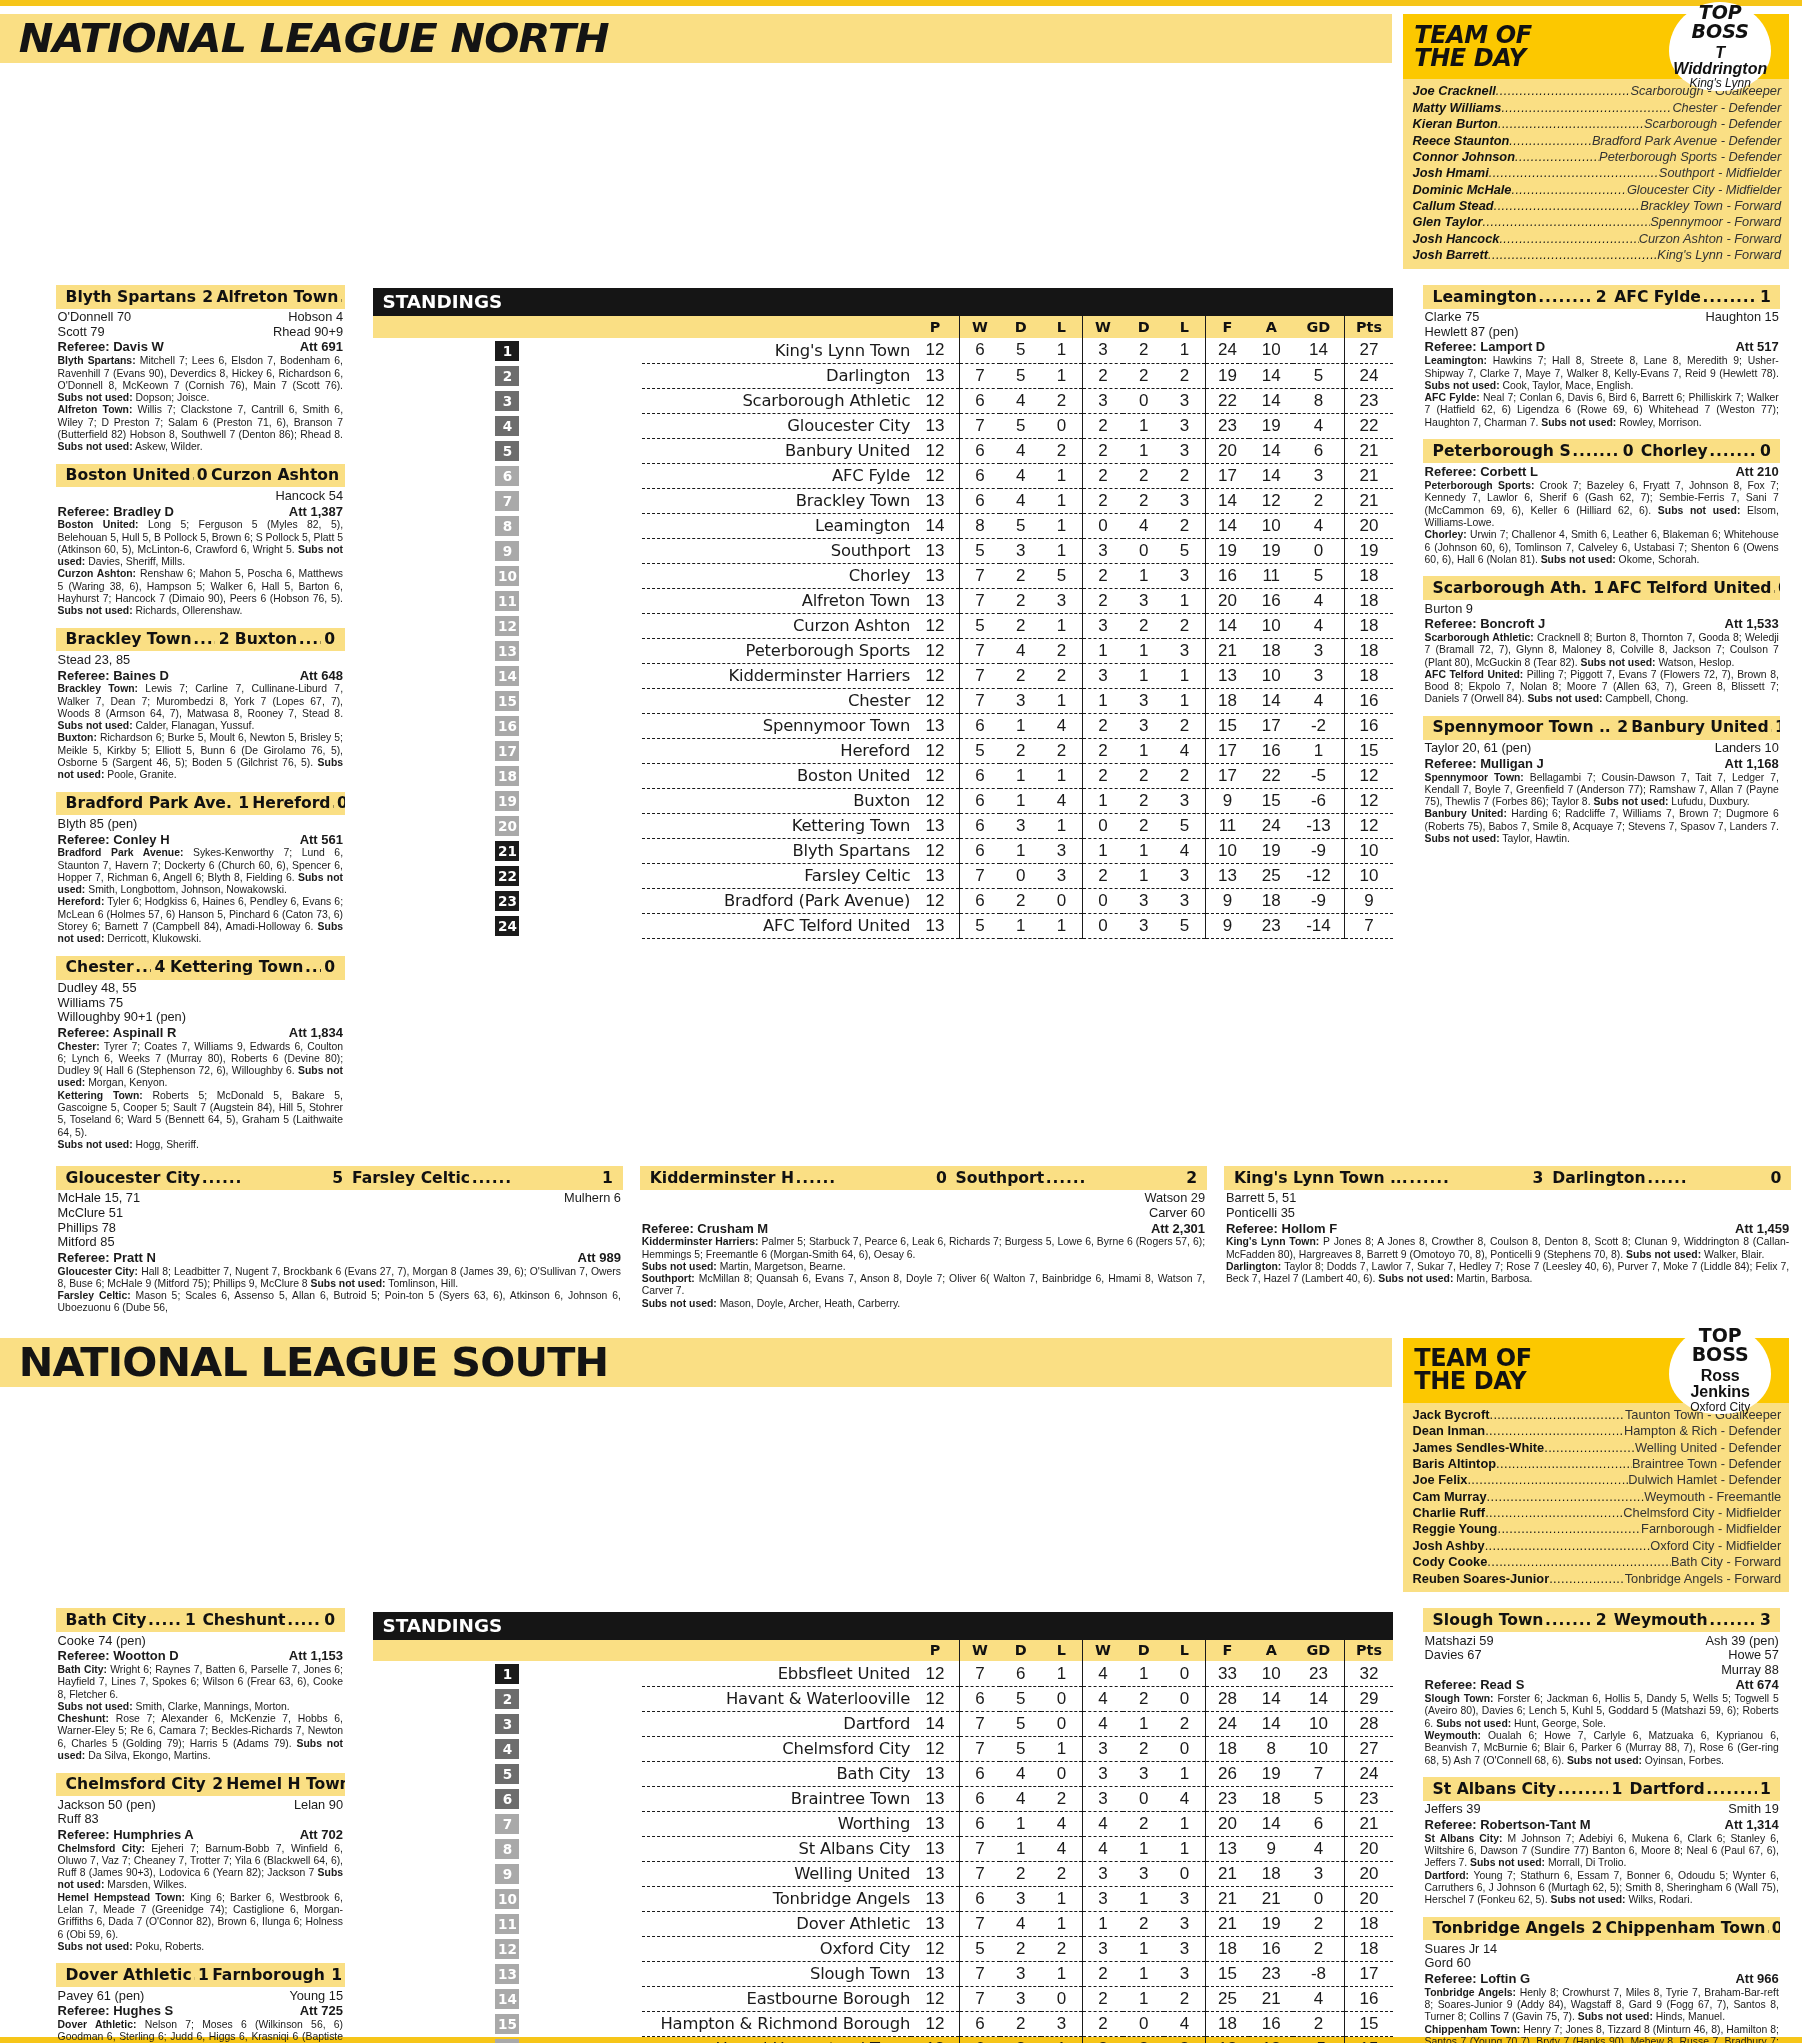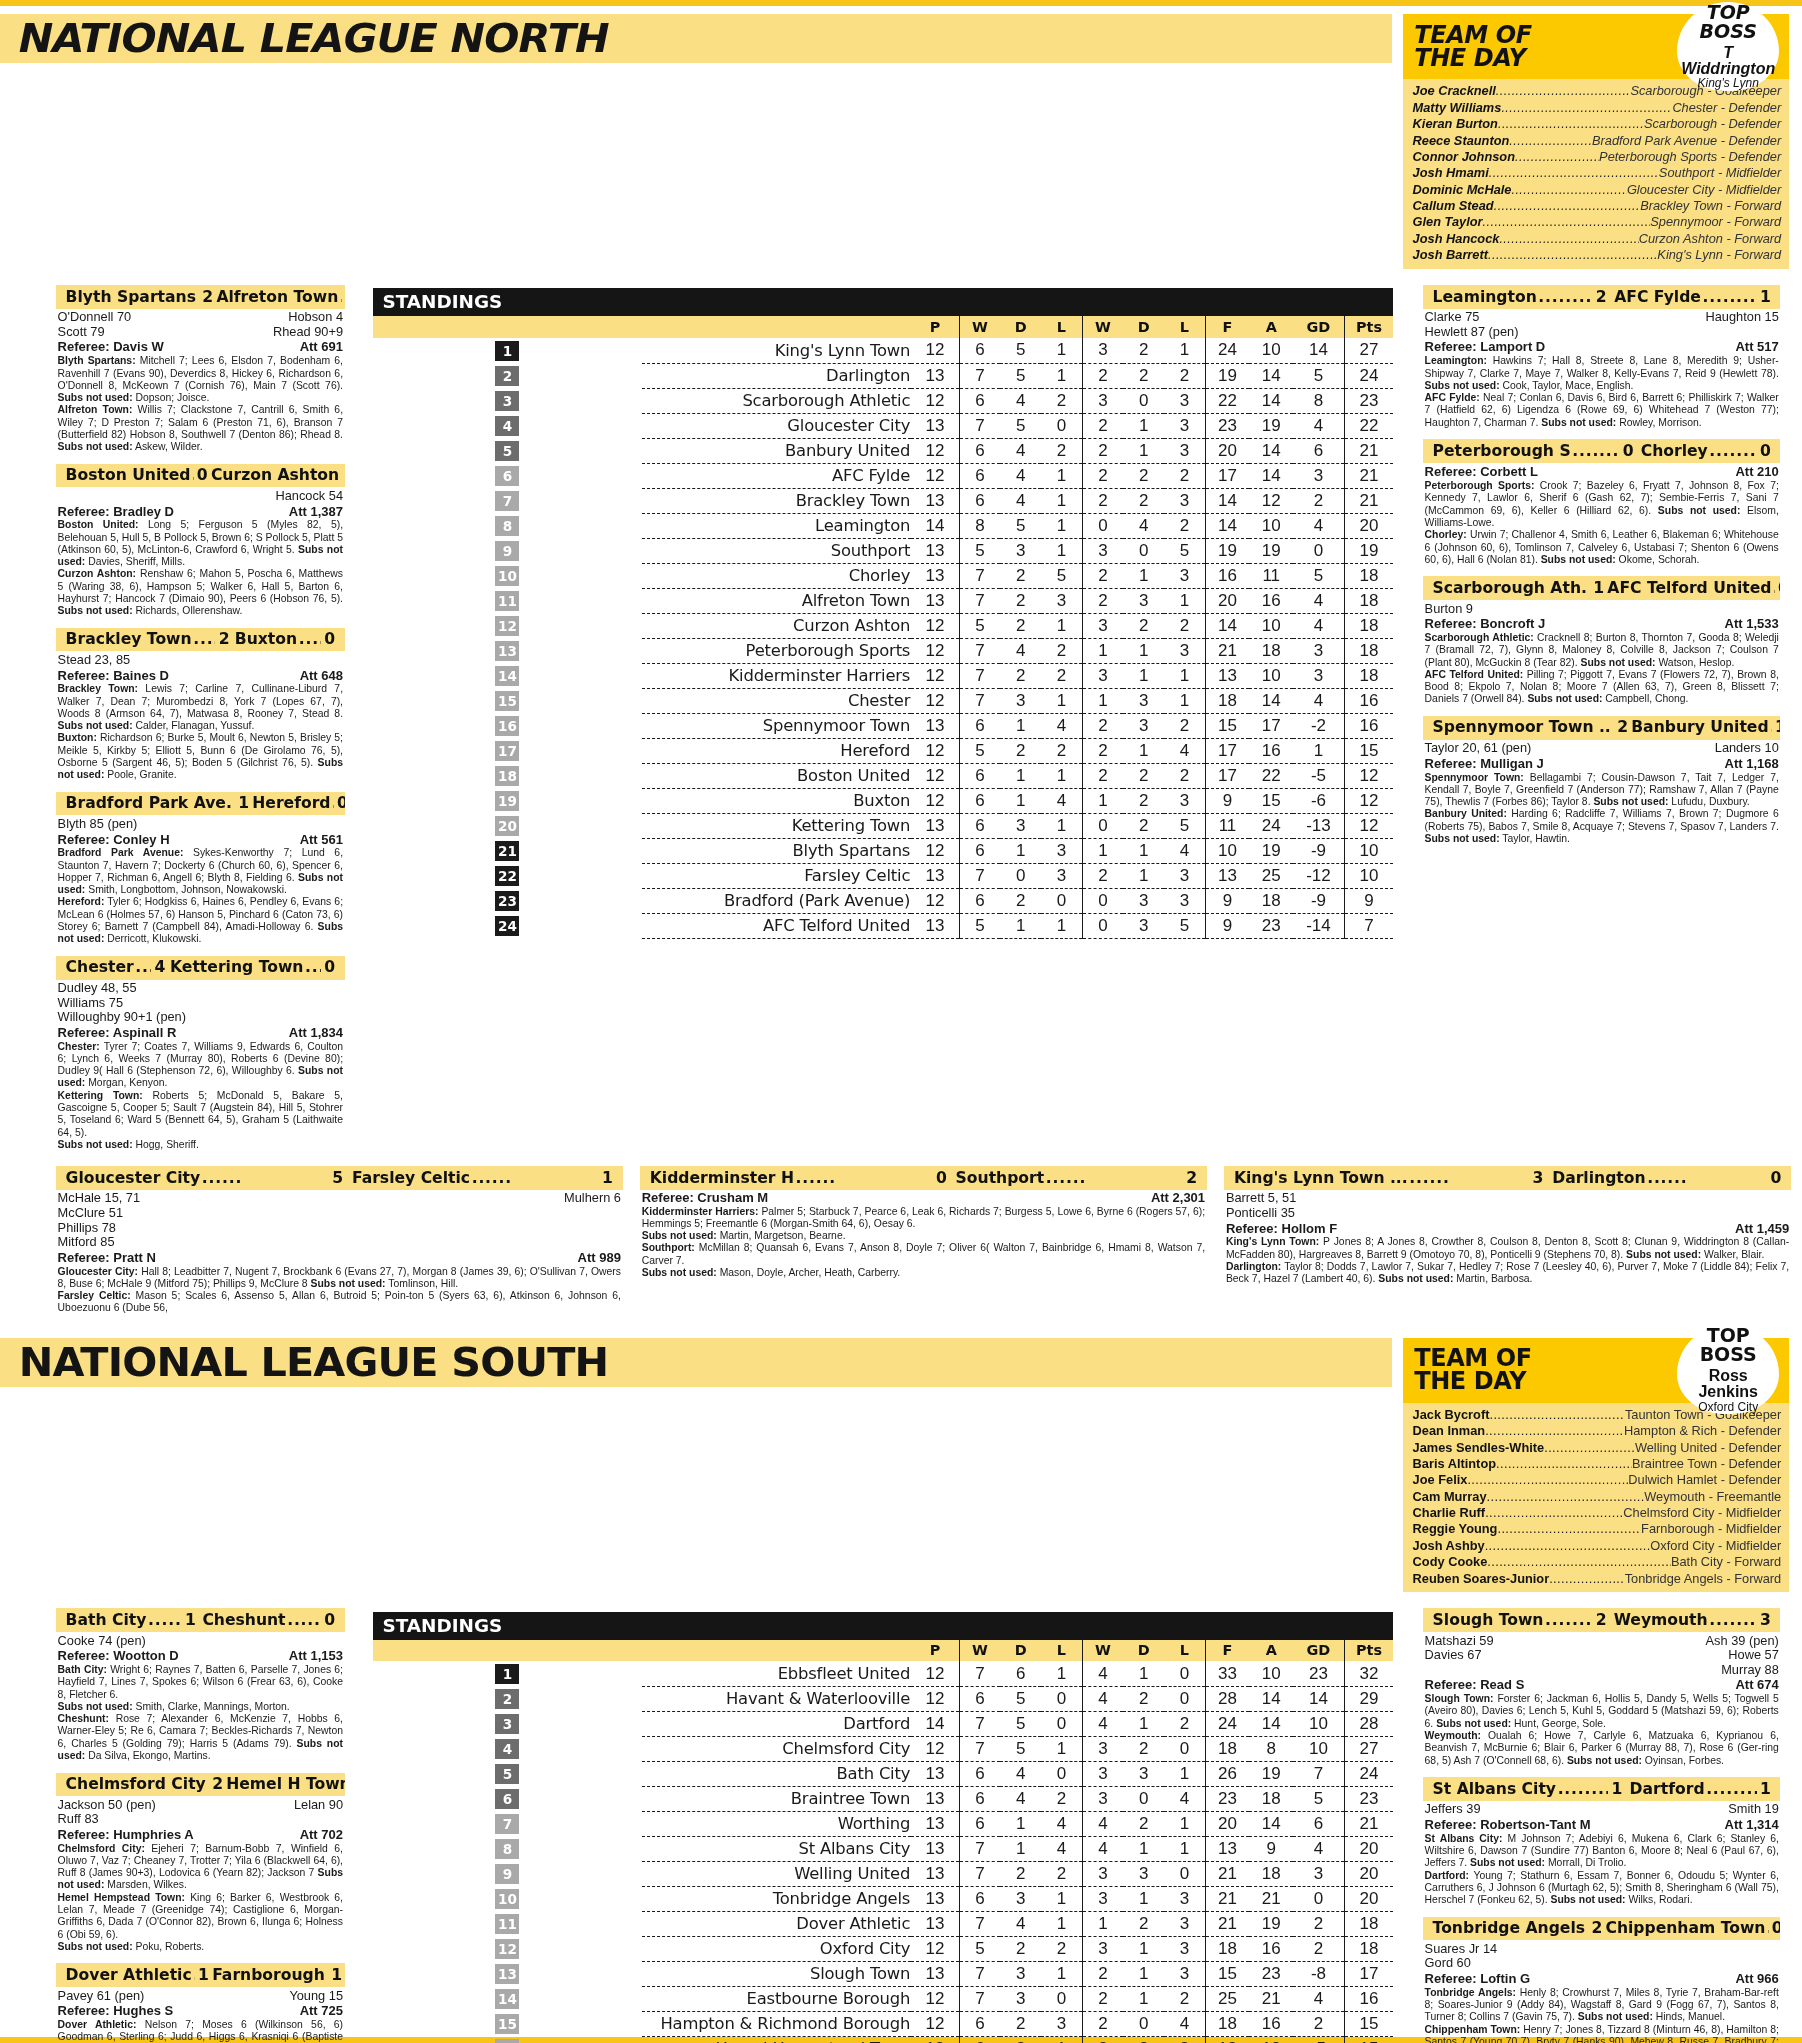--- a/index.html
+++ b/index.html
@@ -102,21 +102,21 @@
   .totd { position:relative; margin-bottom:8px; }
   .totd-head {
     background:#fcc800; height:65px; position:relative; display:flex; align-items:center;
   }
   .totd-head h2 {
     margin:0; padding-left:11.2px;
     font-family:"DejaVu Sans", sans-serif; font-weight:bold;
     font-size:24px; line-height:0.95; color:#121212; letter-spacing:-0.4px;
   }
   .topboss {
-    position:absolute; right:10px; top:-12.8px;
+    position:absolute; right:18px; top:-12.8px;
     width:102px; height:89px; background:#fff; border-radius:50% 50% 46% 46%/ 55% 55% 45% 45%;
     display:flex; flex-direction:column; align-items:center; justify-content:center;
     text-align:center; line-height:1.02;
   }
   .topboss .tb1 { font-family:"DejaVu Sans", sans-serif; font-weight:bold; font-size:19px; color:#111; }
   .topboss .tb2 { font-weight:bold; font-size:16px; margin-top:3.2px; color:#111; }
   .topboss .tb3 { font-size:12px; color:#111; }
   .totd-list { background:#fadf84; padding:4px 8px 5.6px 9.6px; }
   .totd-row { display:flex; align-items:baseline; font-size:12.8px; line-height:1.28; white-space:nowrap; }
   .totd-row .nm { font-weight:bold; color:#111; }
@@ -926,20 +926,27 @@
         <div class="match">
           <div class="match-head">
             <span class="mh-home">Kidderminster H</span>
             <span class="mh-dots">......</span>
             <span class="mh-score">0</span>
             <span class="mh-gap"></span>
             <span class="mh-away">Southport</span>
             <span class="mh-dots">......</span>
             <span class="mh-score">2</span>
           </div>
+          <div class="scorers">
+            <div class="l"></div>
+            <div class="r">
+              <div>Watson 29</div>
+              <div>Carver 60</div>
+            </div>
+          </div>
           <div class="ref-line">
             <span>Referee: Crusham M</span>
             <span>Att 2,301</span>
           </div>
           <div class="lineups">
             <div><b>Kidderminster Harriers:</b> Palmer 5; Starbuck 7, Pearce 6, Leak 6, Richards 7; Burgess 5, Lowe 6, Byrne 6 (Rogers 57, 6); Hemmings 5; Freemantle 6 (Morgan-Smith 64, 6), Oesay 6.</div>
             <div><b><b>Subs not used:</b></b> Martin, Margetson, Bearne.</div>
             <div><b>Southport:</b> McMillan 8; Quansah 6, Evans 7, Anson 8, Doyle 7; Oliver 6( Walton 7, Bainbridge 6, Hmami 8, Watson 7, Carver 7.</div>
             <div><b><b>Subs not used:</b></b> Mason, Doyle, Archer, Heath, Carberry.</div>
           </div>

